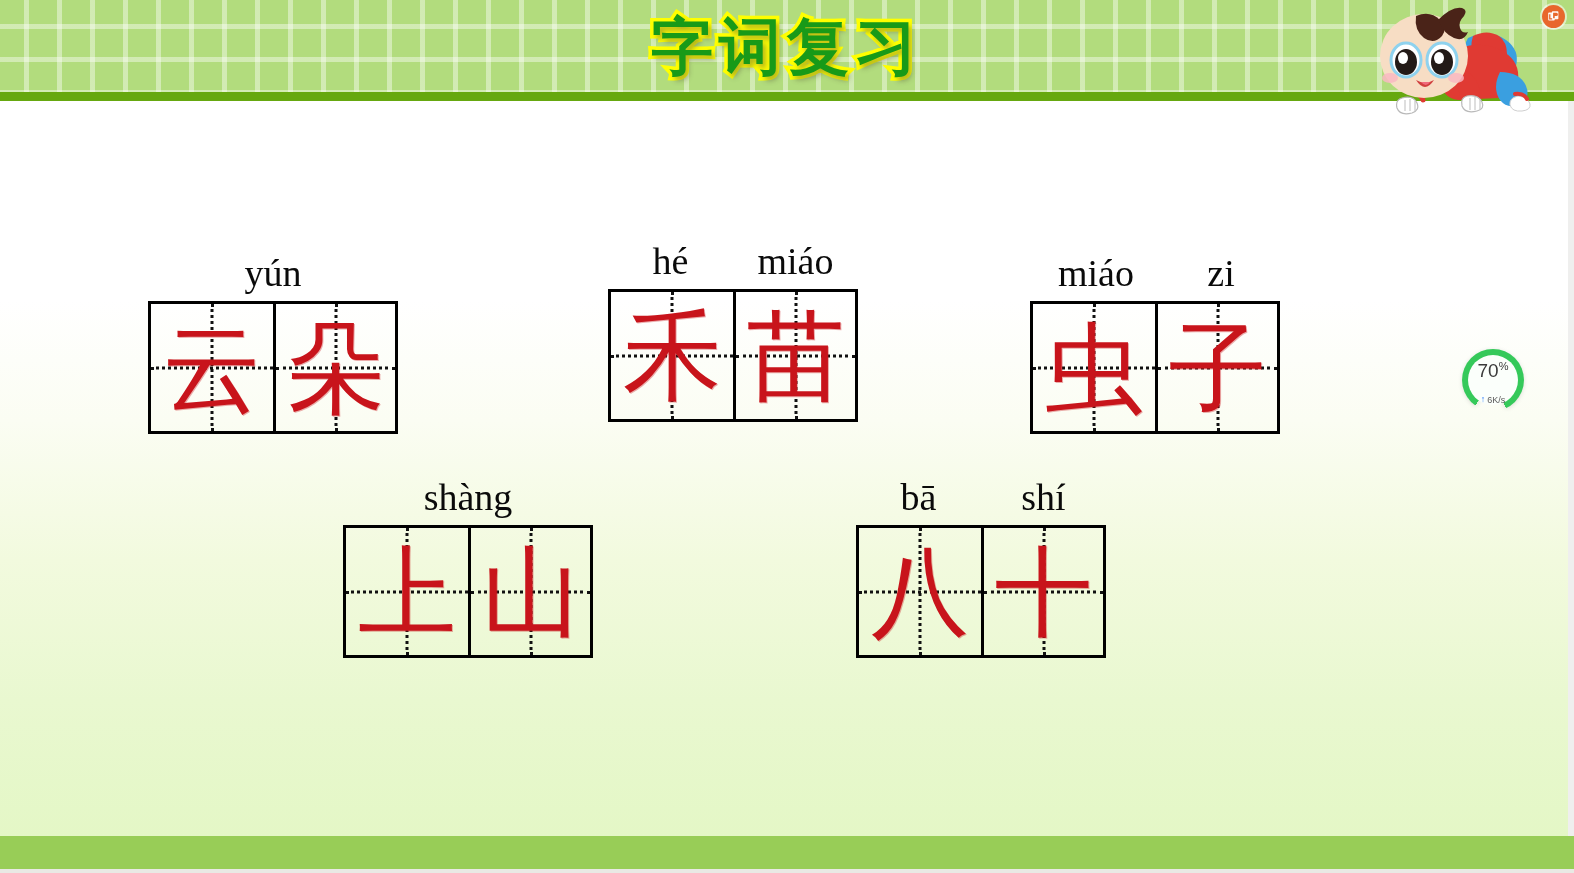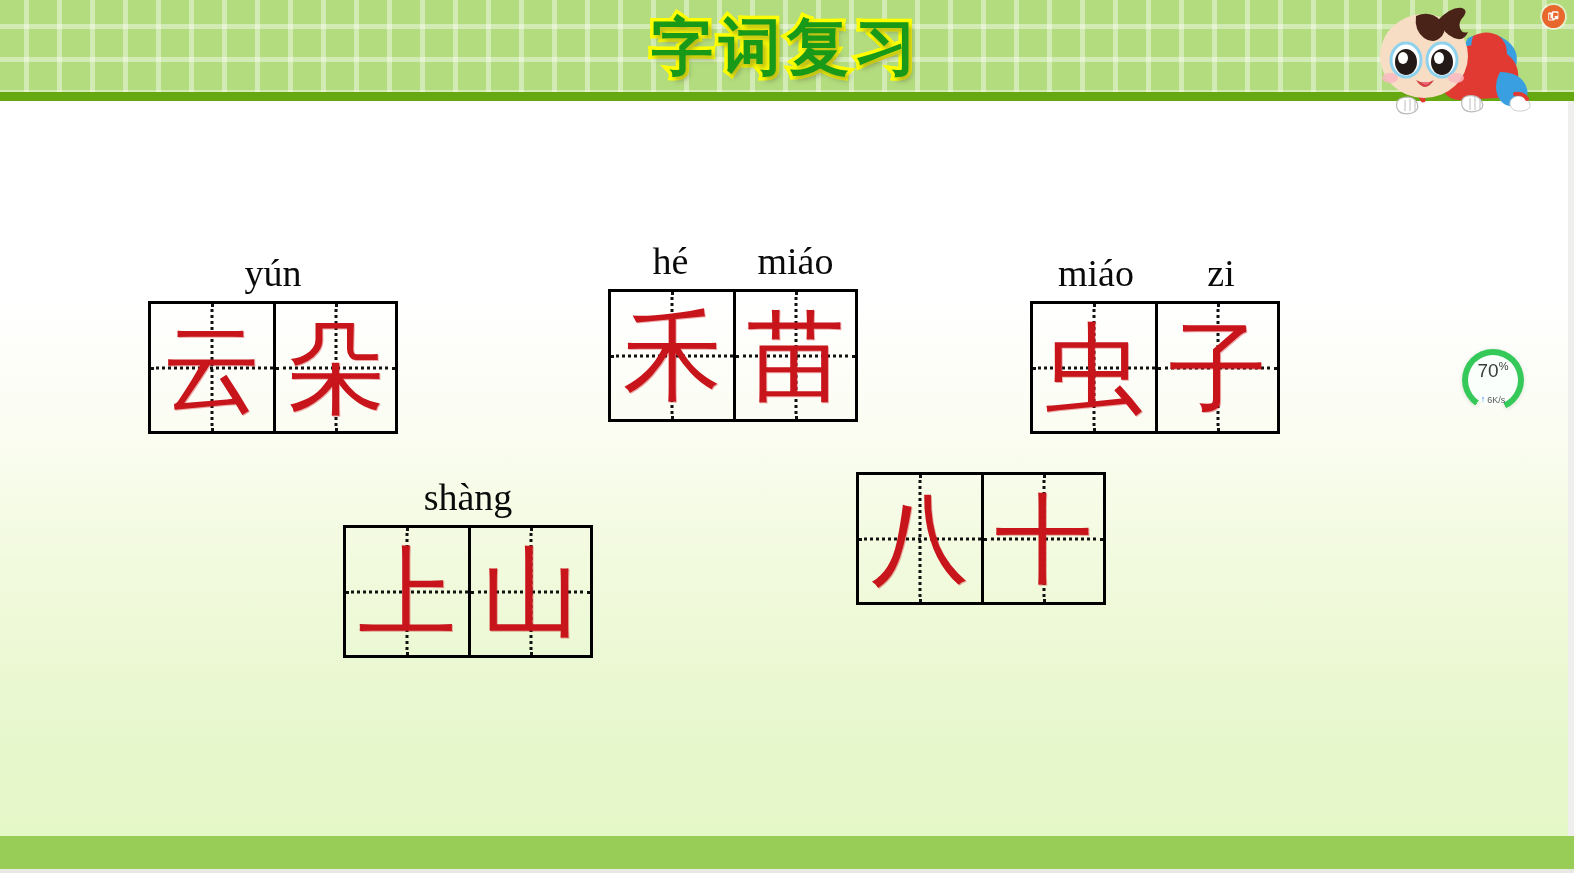--- a/index.html
+++ b/index.html
@@ -380,20 +380,24 @@
       <div class="char-cell">
         <span class="hanzi">上</span>
       </div>
       <div class="char-cell">
         <span class="hanzi">山</span>
       </div>
     </div>
   </div>
 
   <div class="word-group" id="group-bashi">
+    <div class="pinyin-row">
+      <div class="pinyin" style="width:125px">bā</div>
+      <div class="pinyin" style="width:125px">shí</div>
+    </div>
     <div class="char-grid">
       <div class="char-cell">
         <span class="hanzi">八</span>
       </div>
       <div class="char-cell">
         <span class="hanzi">十</span>
       </div>
     </div>
   </div>
 

